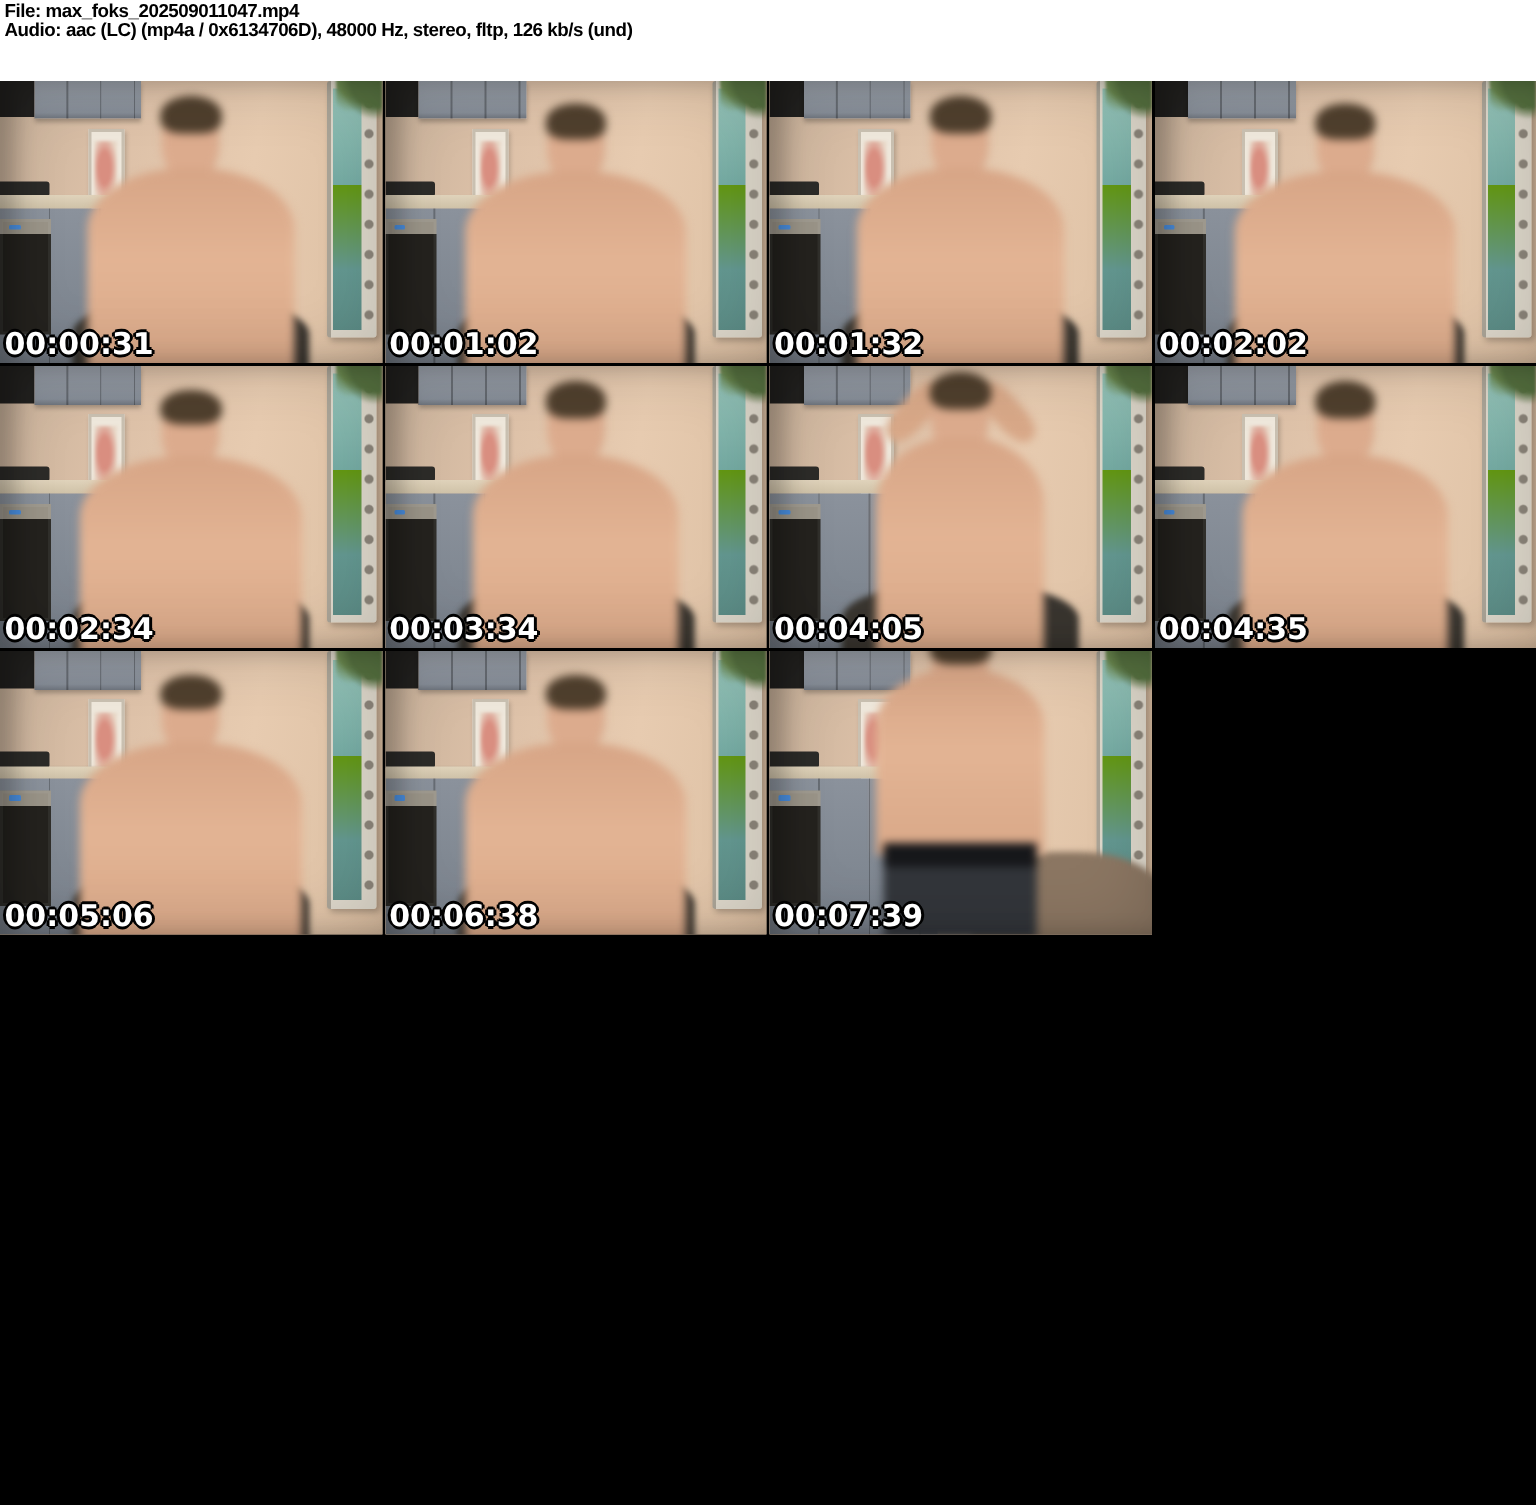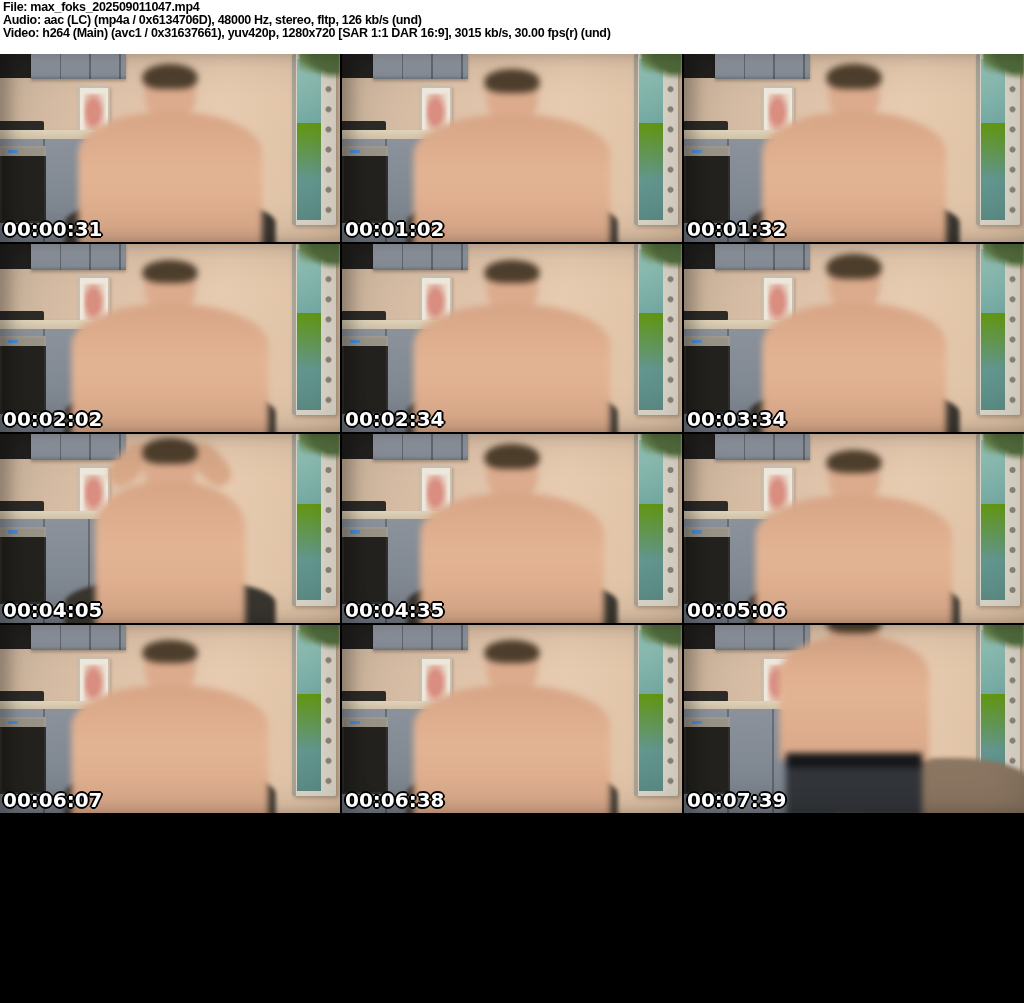--- a/index.html
+++ b/index.html
@@ -11,21 +11,21 @@
   .meta{
     background:#ffffff;color:#000;
     padding:1px 0 1px 3px;
     font-weight:bold;font-size:12.5px;line-height:13px;
     letter-spacing:-0.3px;height:52px;box-sizing:content-box;
     white-space:nowrap;
   }
   
   .grid{
     width:1024px;height:949px;background:#000;
-    display:grid;grid-template-columns:repeat(3,1fr);
+    display:grid;grid-template-columns:repeat(4,1fr);
     grid-template-rows:repeat(5,1fr);gap:2px;
   }
   .cell{position:relative;overflow:hidden;background:#d9c0a6;}
   .scene{position:absolute;inset:0;}
   .scene > div{position:absolute;}
   
   .scene{
     background:linear-gradient(100deg,#c9b29b 0%,#ddc1a8 30%,#e7cbb0 62%,#dcbfa2 100%);
   }
   
@@ -165,21 +165,20 @@
   }
 </style>
 </head>
 <body>
 
 <div class="sheet">
 
   <header class="meta">
     <div>File: max_foks_202509011047.mp4</div>
     <div>Audio: aac (LC) (mp4a / 0x6134706D), 48000 Hz, stereo, fltp, 126 kb/s (und)</div>
-    <div>Video: h264 (Main) (avc1 / 0x31637661), yuv420p, 1280x720 [SAR 1:1 DAR 16:9], 3015 kb/s, 30.00 fps(r) (und)</div>
   </header>
 
   <div class="grid">
       <div class="cell pose-seated">
     <div class="scene">
       <div class="hood"></div>
       <div class="upper-cab"></div>
       <div class="picture"></div>
       <div class="cooktop"></div>
       <div class="counter"></div>
@@ -438,47 +437,20 @@
       <div class="person">
 
         <div class="head">
           <div class="hair"></div>
         </div>
         <div class="torso"></div>
 
       </div>
       <div class="vignette"></div>
     </div>
-    <div class="ts">00:06:07</div>
-  </div>
-      <div class="cell pose-seated-down">
-    <div class="scene">
-      <div class="hood"></div>
-      <div class="upper-cab"></div>
-      <div class="picture"></div>
-      <div class="cooktop"></div>
-      <div class="counter"></div>
-      <div class="lower-cab"></div>
-      <div class="oven"></div>
-      <div class="mirror">
-        <div class="curtain"></div>
-        <div class="bulbs"></div>
-      </div>
-      <div class="plant"></div>
-      <div class="chair"></div>
-      <div class="person">
-
-        <div class="head">
-          <div class="hair"></div>
-        </div>
-        <div class="torso"></div>
-
-      </div>
-      <div class="vignette"></div>
-    </div>
     <div class="ts">00:06:38</div>
   </div>
       <div class="cell pose-standing">
     <div class="scene">
       <div class="hood"></div>
       <div class="upper-cab"></div>
       <div class="picture"></div>
       <div class="cooktop"></div>
       <div class="counter"></div>
       <div class="lower-cab"></div>

